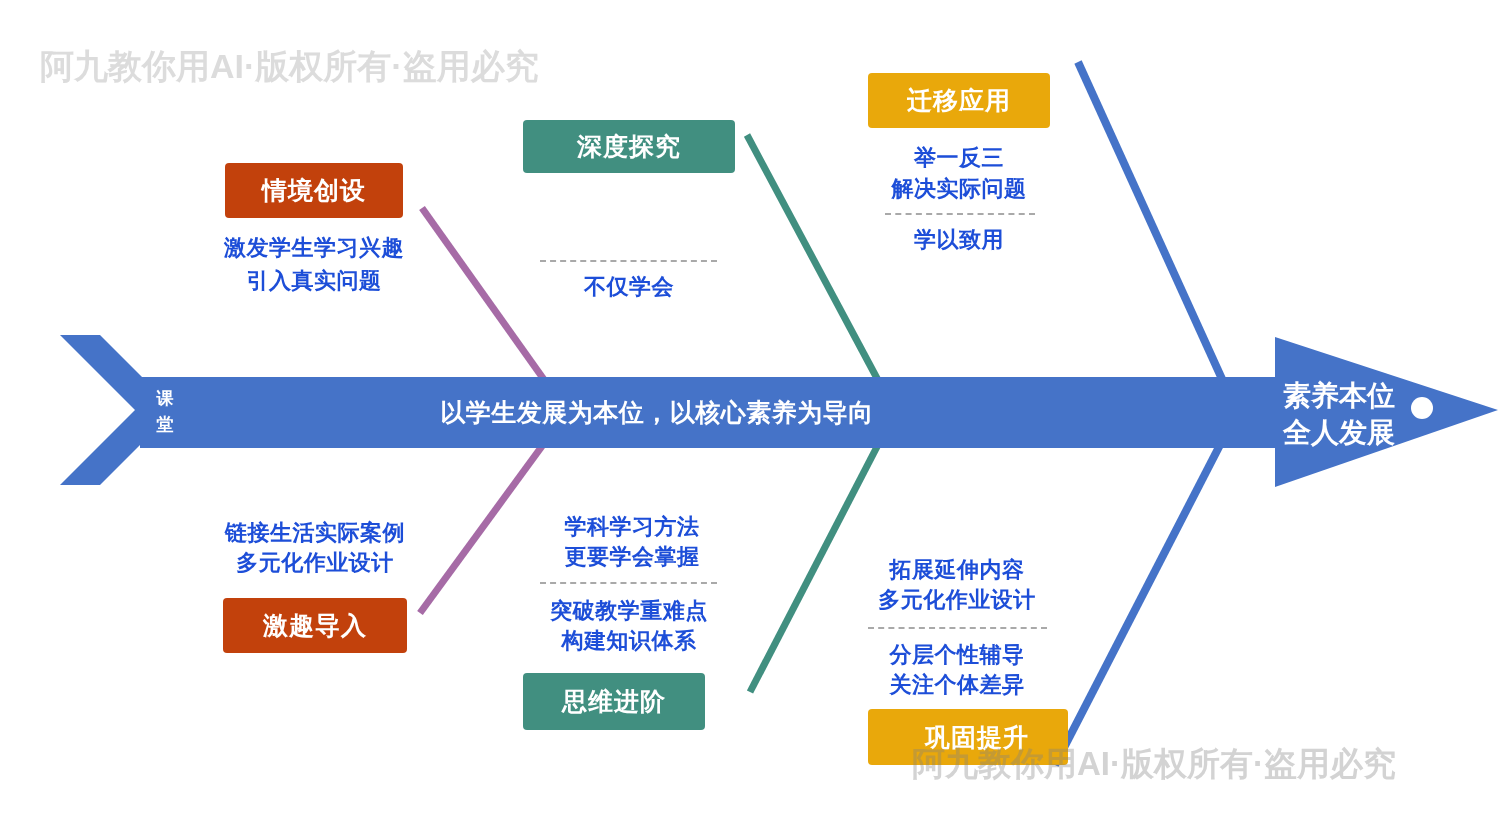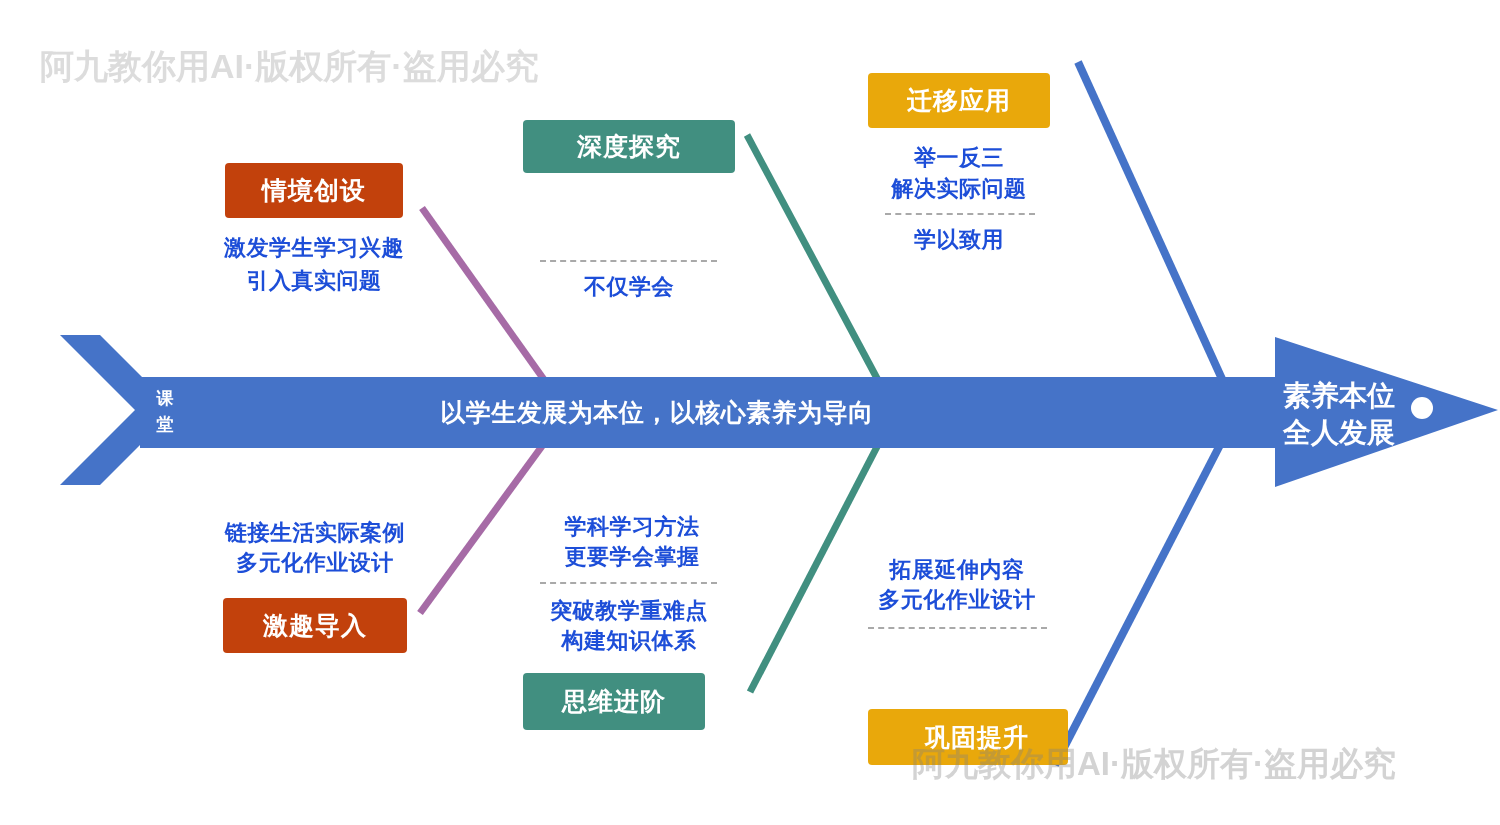--- a/index.html
+++ b/index.html
@@ -112,17 +112,21 @@
     <div>突破教学重难点</div>
     <div>构建知识体系</div>
   </div>
   <div class="box teal" style="left:523px;top:673px;width:182px;height:57px;">思维进阶</div>
 
   <div class="notes" style="left:842px;top:555px;width:230px;line-height:30px;">
     <div>拓展延伸内容</div>
     <div>多元化作业设计</div>
   </div>
   <div class="dash" style="left:868px;top:627px;width:179px;"></div>
+  <div class="notes" style="left:842px;top:640px;width:230px;line-height:30px;">
+    <div>分层个性辅导</div>
+    <div>关注个体差异</div>
+  </div>
   <div class="box amber" style="left:868px;top:709px;width:182px;height:56px;padding-left:18px;">巩固提升</div>
 
   <div id="watermark-bottom" class="watermark">阿九教你用AI·版权所有·盗用必究</div>
 
 </div>
 
 </body></html>

